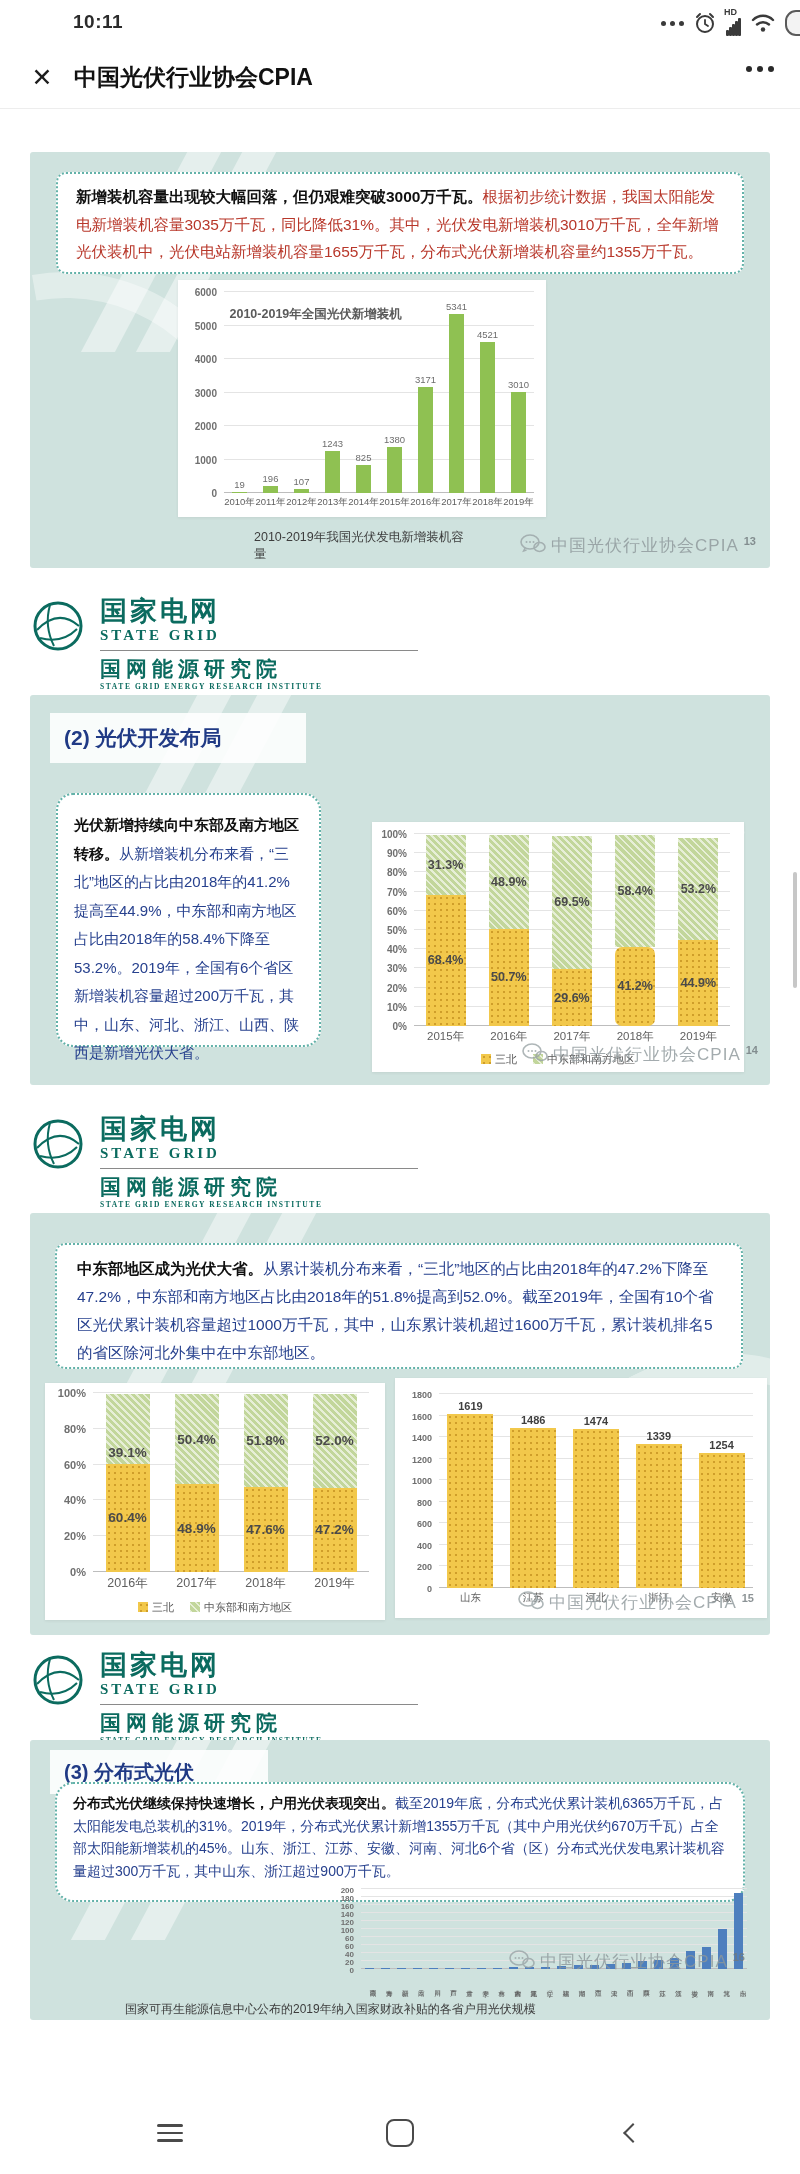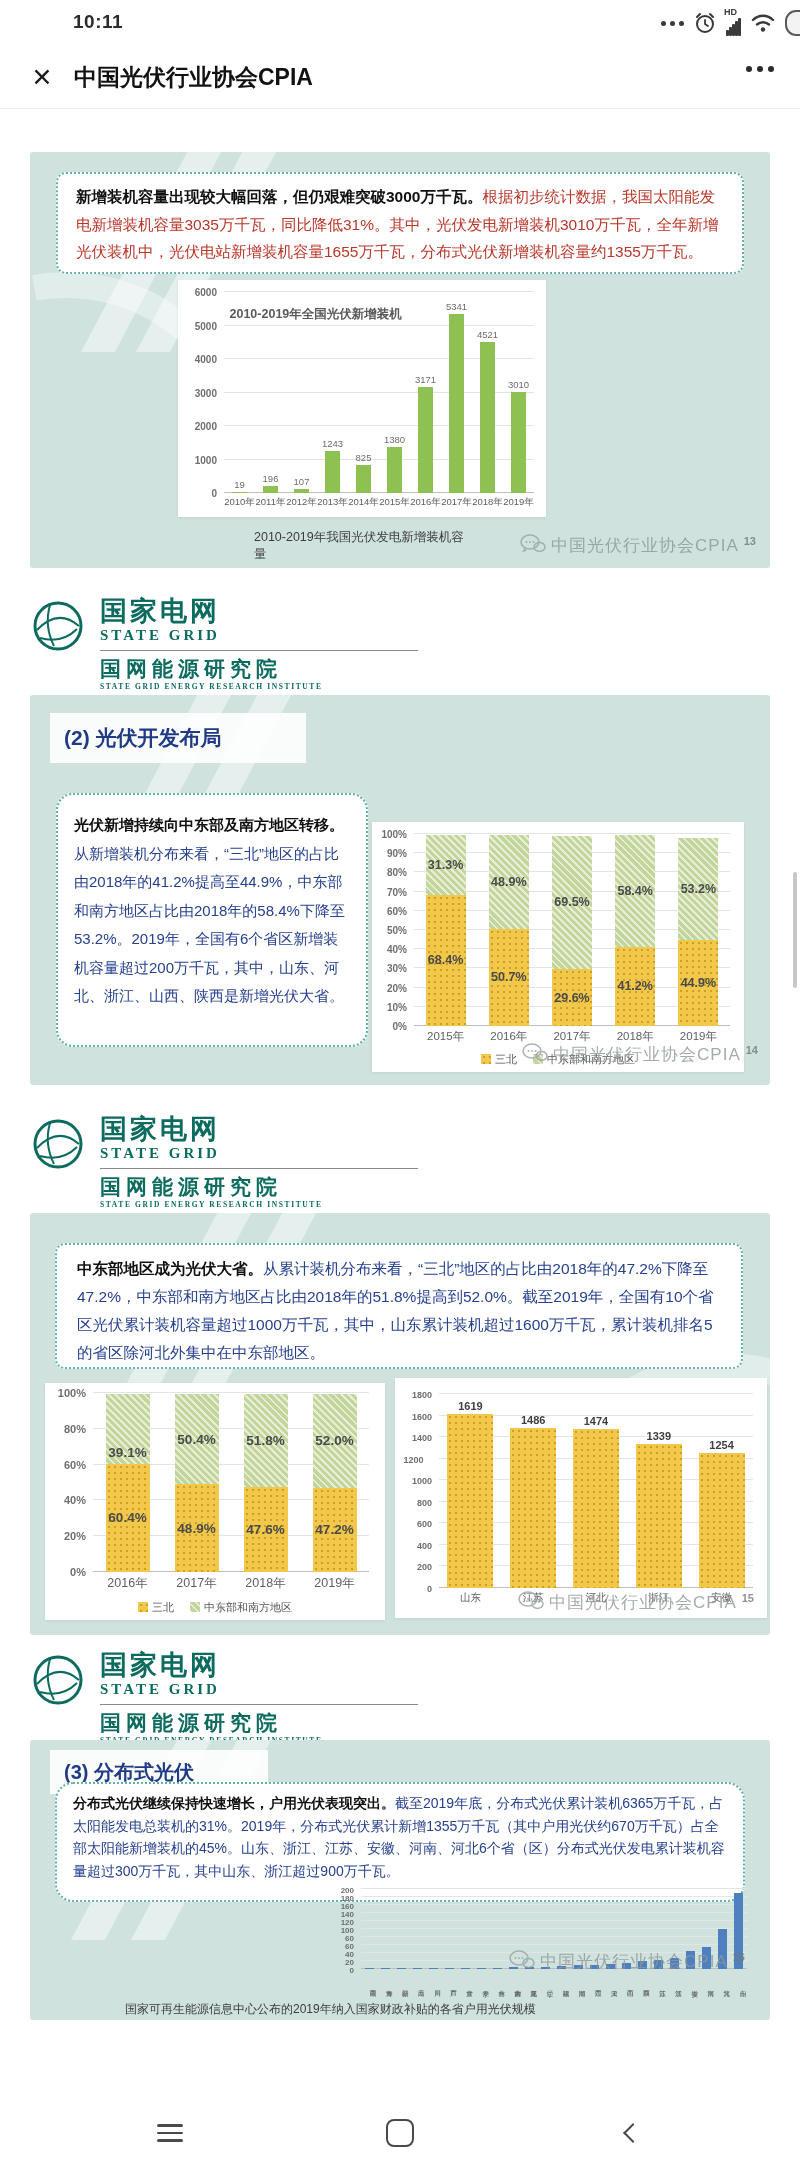--- a/index.html
+++ b/index.html
@@ -247,21 +247,21 @@
   </div>
 </div>
 
 <div class="slide" style="top:695px;height:390px;">
   <div class="stripe" style="left:130px"></div>
   <div class="stripe" style="left:190px"></div>
   <div class="swoosh" style="right:-120px;top:130px;transform:rotate(-30deg)"></div>
 
   <div class="sec-title" style="left:20px;top:18px;width:256px;height:50px;font-size:21px;">(2) 光伏开发布局</div>
 
-  <div class="txtbox" style="left:26px;top:98px;width:312px;height:254px;border-radius:17px;padding:16px 16px;font-size:15px;line-height:1.9;">
+  <div class="txtbox" style="left:26px;top:98px;width:265px;height:254px;border-radius:17px;padding:16px 16px;font-size:15px;line-height:1.9;">
     <span class="lead">光伏新增持续向中东部及南方地区转移。</span><span class="body-blue">从新增装机分布来看，“三北”地区的占比由2018年的41.2%提高至44.9%，中东部和南方地区占比由2018年的58.4%下降至53.2%。2019年，全国有6个省区新增装机容量超过200万千瓦，其中，山东、河北、浙江、山西、陕西是新增光伏大省。</span>
   </div>
 
   <div class="chartbox" style="left: 342px; top: 127px; width: 372px; height: 250px; position: absolute;">
       <div class="c-plot" style="position: absolute; inset: 12px 14px 46px 42px;">
         <div class="c-grid c-axis" style="bottom: 0%;"></div>
         <div class="c-ylab" style="bottom: 0%; left: -42px; width: 35px; font-size: 10px;">0%</div>
         <div class="c-grid" style="bottom: 10%;"></div>
         <div class="c-ylab" style="bottom: 10%; left: -42px; width: 35px; font-size: 10px;">10%</div>
         <div class="c-grid" style="bottom: 20%;"></div>
@@ -311,21 +311,21 @@
               <div class="c-seg pat-0" style="height: 29.6%; background-color: rgb(242, 200, 75);">
                 <div class="c-inlab" style="font-size: 12.5px;">29.6%</div>
               </div>
             </div>
           </div>
           <div class="c-col">
             <div class="c-stack" style="width: 40px;">
               <div class="c-seg pat-1" style="height: 58.4%; background-color: rgb(194, 214, 155);">
                 <div class="c-inlab" style="font-size: 12.5px;">58.4%</div>
               </div>
-              <div class="c-seg pat-0" style="height: 41.2%; background-color: rgb(242, 200, 75);">
+              <div class="c-seg pat-0" style="height: 41.2%; background-color: rgb(242, 200, 75); border-radius: 7px;">
                 <div class="c-inlab" style="font-size: 12.5px;">41.2%</div>
               </div>
             </div>
           </div>
           <div class="c-col">
             <div class="c-stack" style="width: 40px;">
               <div class="c-seg pat-1" style="height: 53.2%; background-color: rgb(194, 214, 155);">
                 <div class="c-inlab" style="font-size: 12.5px;">53.2%</div>
               </div>
               <div class="c-seg pat-0" style="height: 44.9%; background-color: rgb(242, 200, 75);">
@@ -462,21 +462,21 @@
         <div class="c-ylab" style="bottom: 11.1111%; left: -44px; width: 37px; font-size: 9px;">200</div>
         <div class="c-grid" style="bottom: 22.2222%;"></div>
         <div class="c-ylab" style="bottom: 22.2222%; left: -44px; width: 37px; font-size: 9px;">400</div>
         <div class="c-grid" style="bottom: 33.3333%;"></div>
         <div class="c-ylab" style="bottom: 33.3333%; left: -44px; width: 37px; font-size: 9px;">600</div>
         <div class="c-grid" style="bottom: 44.4444%;"></div>
         <div class="c-ylab" style="bottom: 44.4444%; left: -44px; width: 37px; font-size: 9px;">800</div>
         <div class="c-grid" style="bottom: 55.5556%;"></div>
         <div class="c-ylab" style="bottom: 55.5556%; left: -44px; width: 37px; font-size: 9px;">1000</div>
         <div class="c-grid" style="bottom: 66.6667%;"></div>
-        <div class="c-ylab" style="bottom: 66.6667%; left: -44px; width: 37px; font-size: 9px; text-align: center;">1200</div>
+        <div class="c-ylab" style="bottom: 66.6667%; left: -44px; width: 37px; font-size: 9px;">1200</div>
         <div class="c-grid" style="bottom: 77.7778%;"></div>
         <div class="c-ylab" style="bottom: 77.7778%; left: -44px; width: 37px; font-size: 9px;">1400</div>
         <div class="c-grid" style="bottom: 88.8889%;"></div>
         <div class="c-ylab" style="bottom: 88.8889%; left: -44px; width: 37px; font-size: 9px;">1600</div>
         <div class="c-grid" style="bottom: 100%;"></div>
         <div class="c-ylab" style="bottom: 100%; left: -44px; width: 37px; font-size: 9px;">1800</div>
         <div class="c-bars">
           <div class="c-col">
             <div class="c-vlab bold" style="font-size: 11px;">1619</div>
             <div class="c-bar pat-0" style="width: 46px; height: 89.9444%; background-color: rgb(242, 200, 75);"></div>

